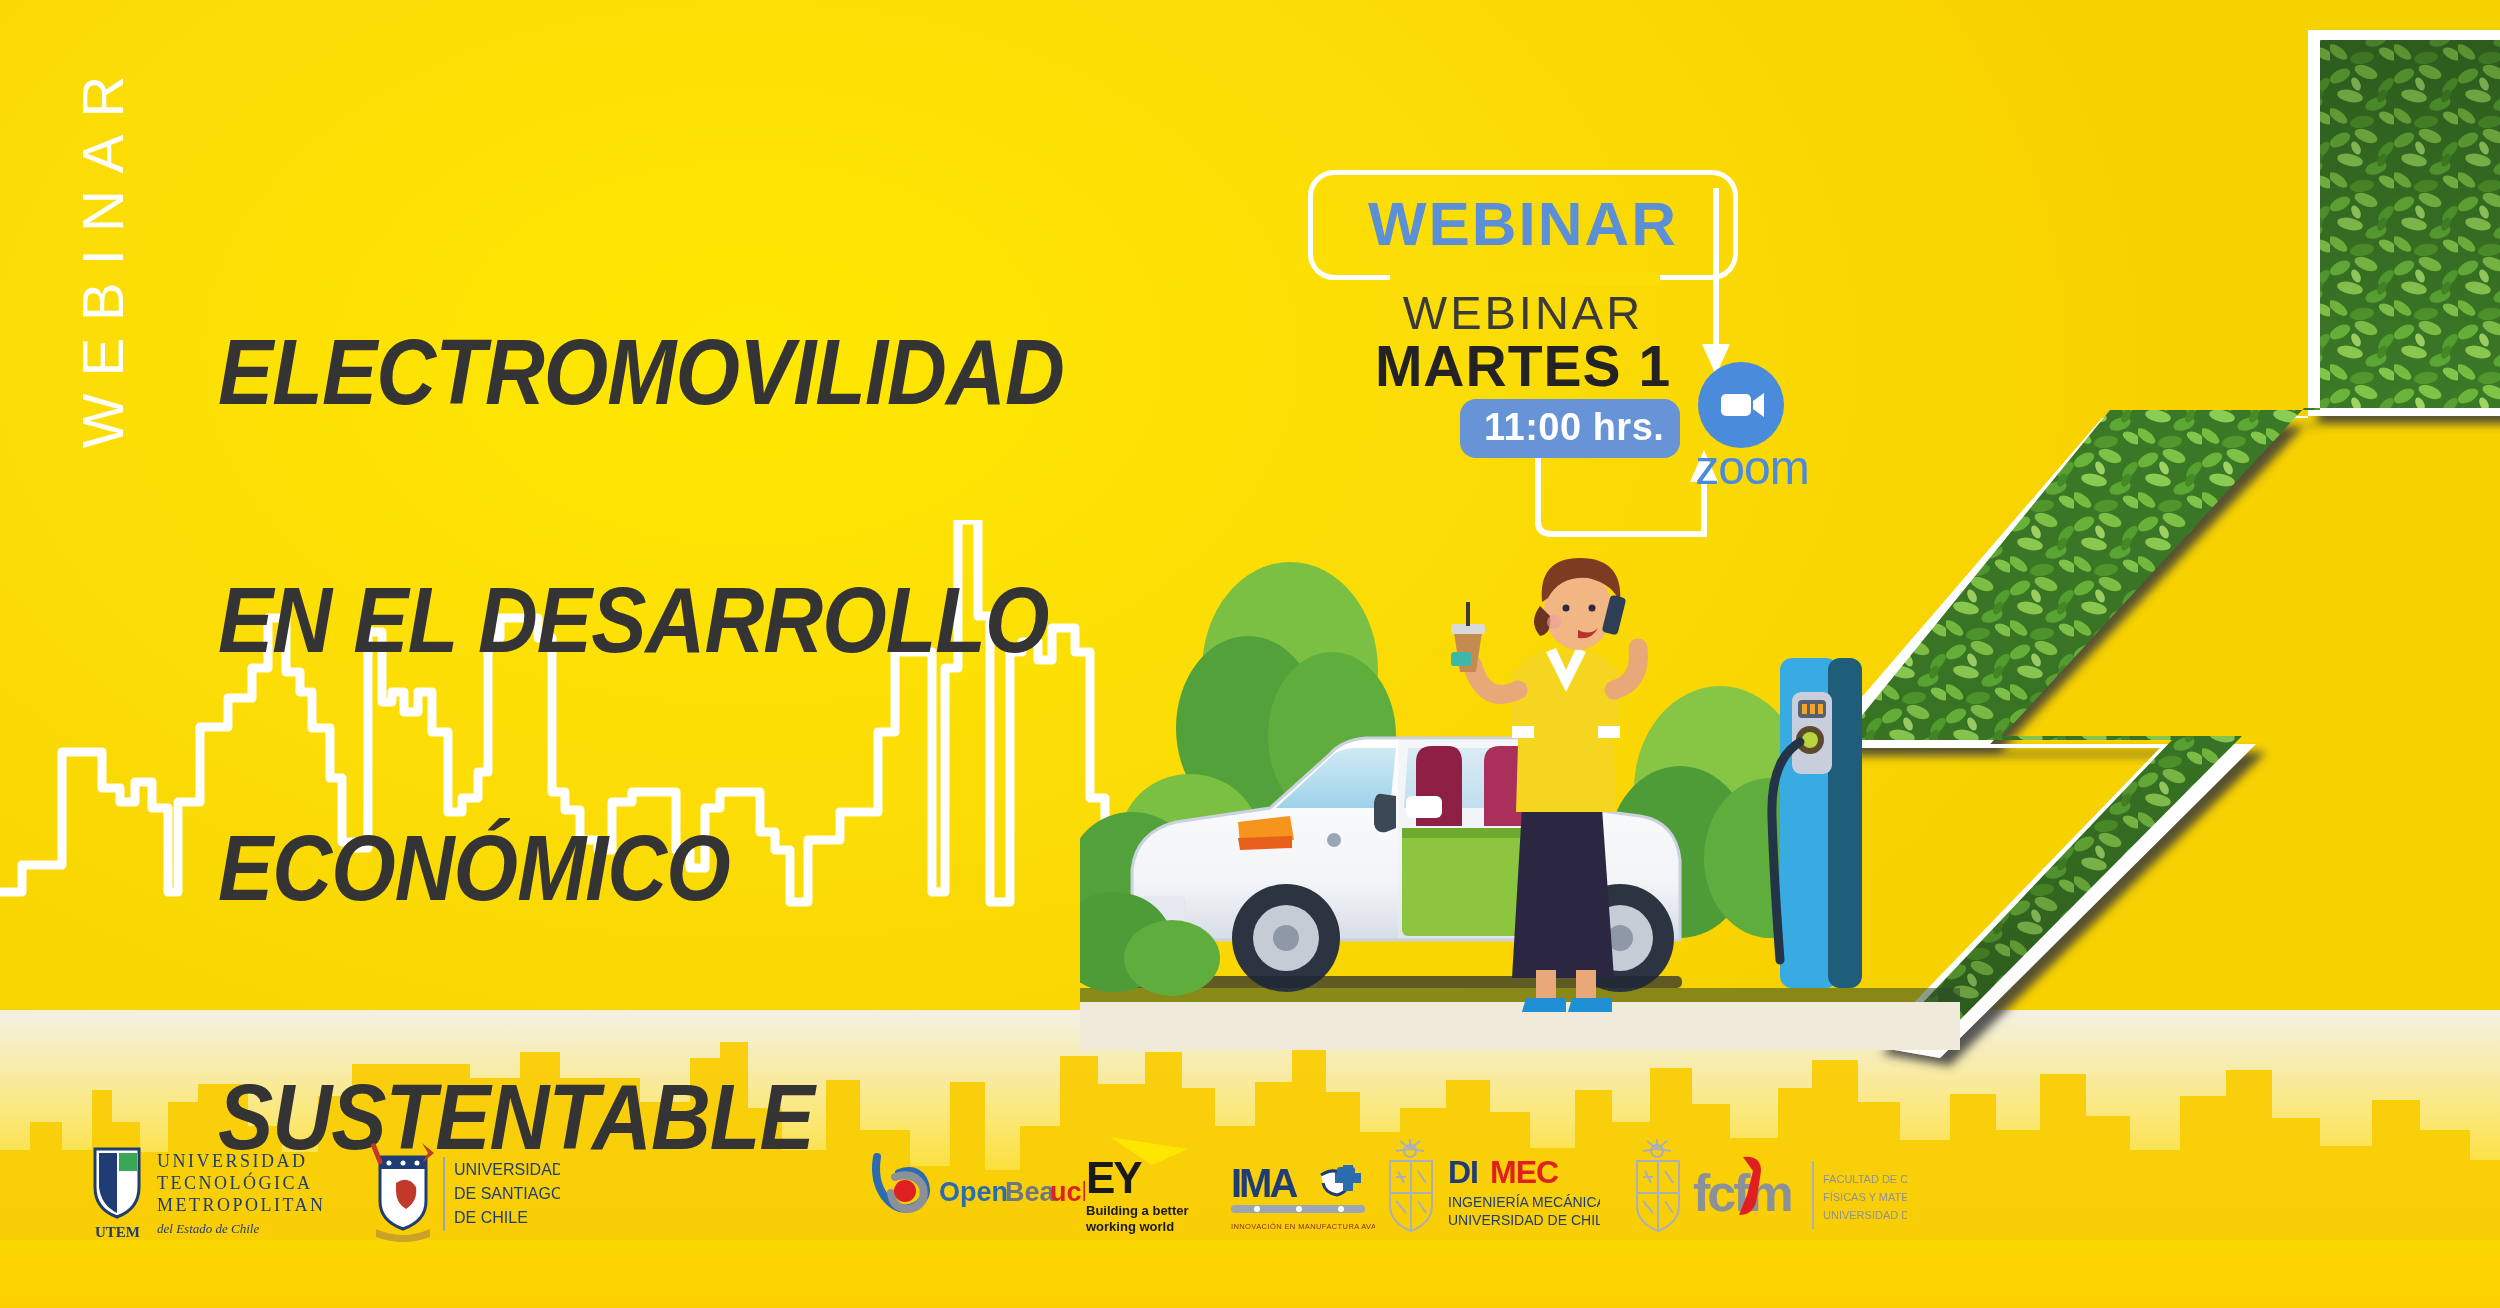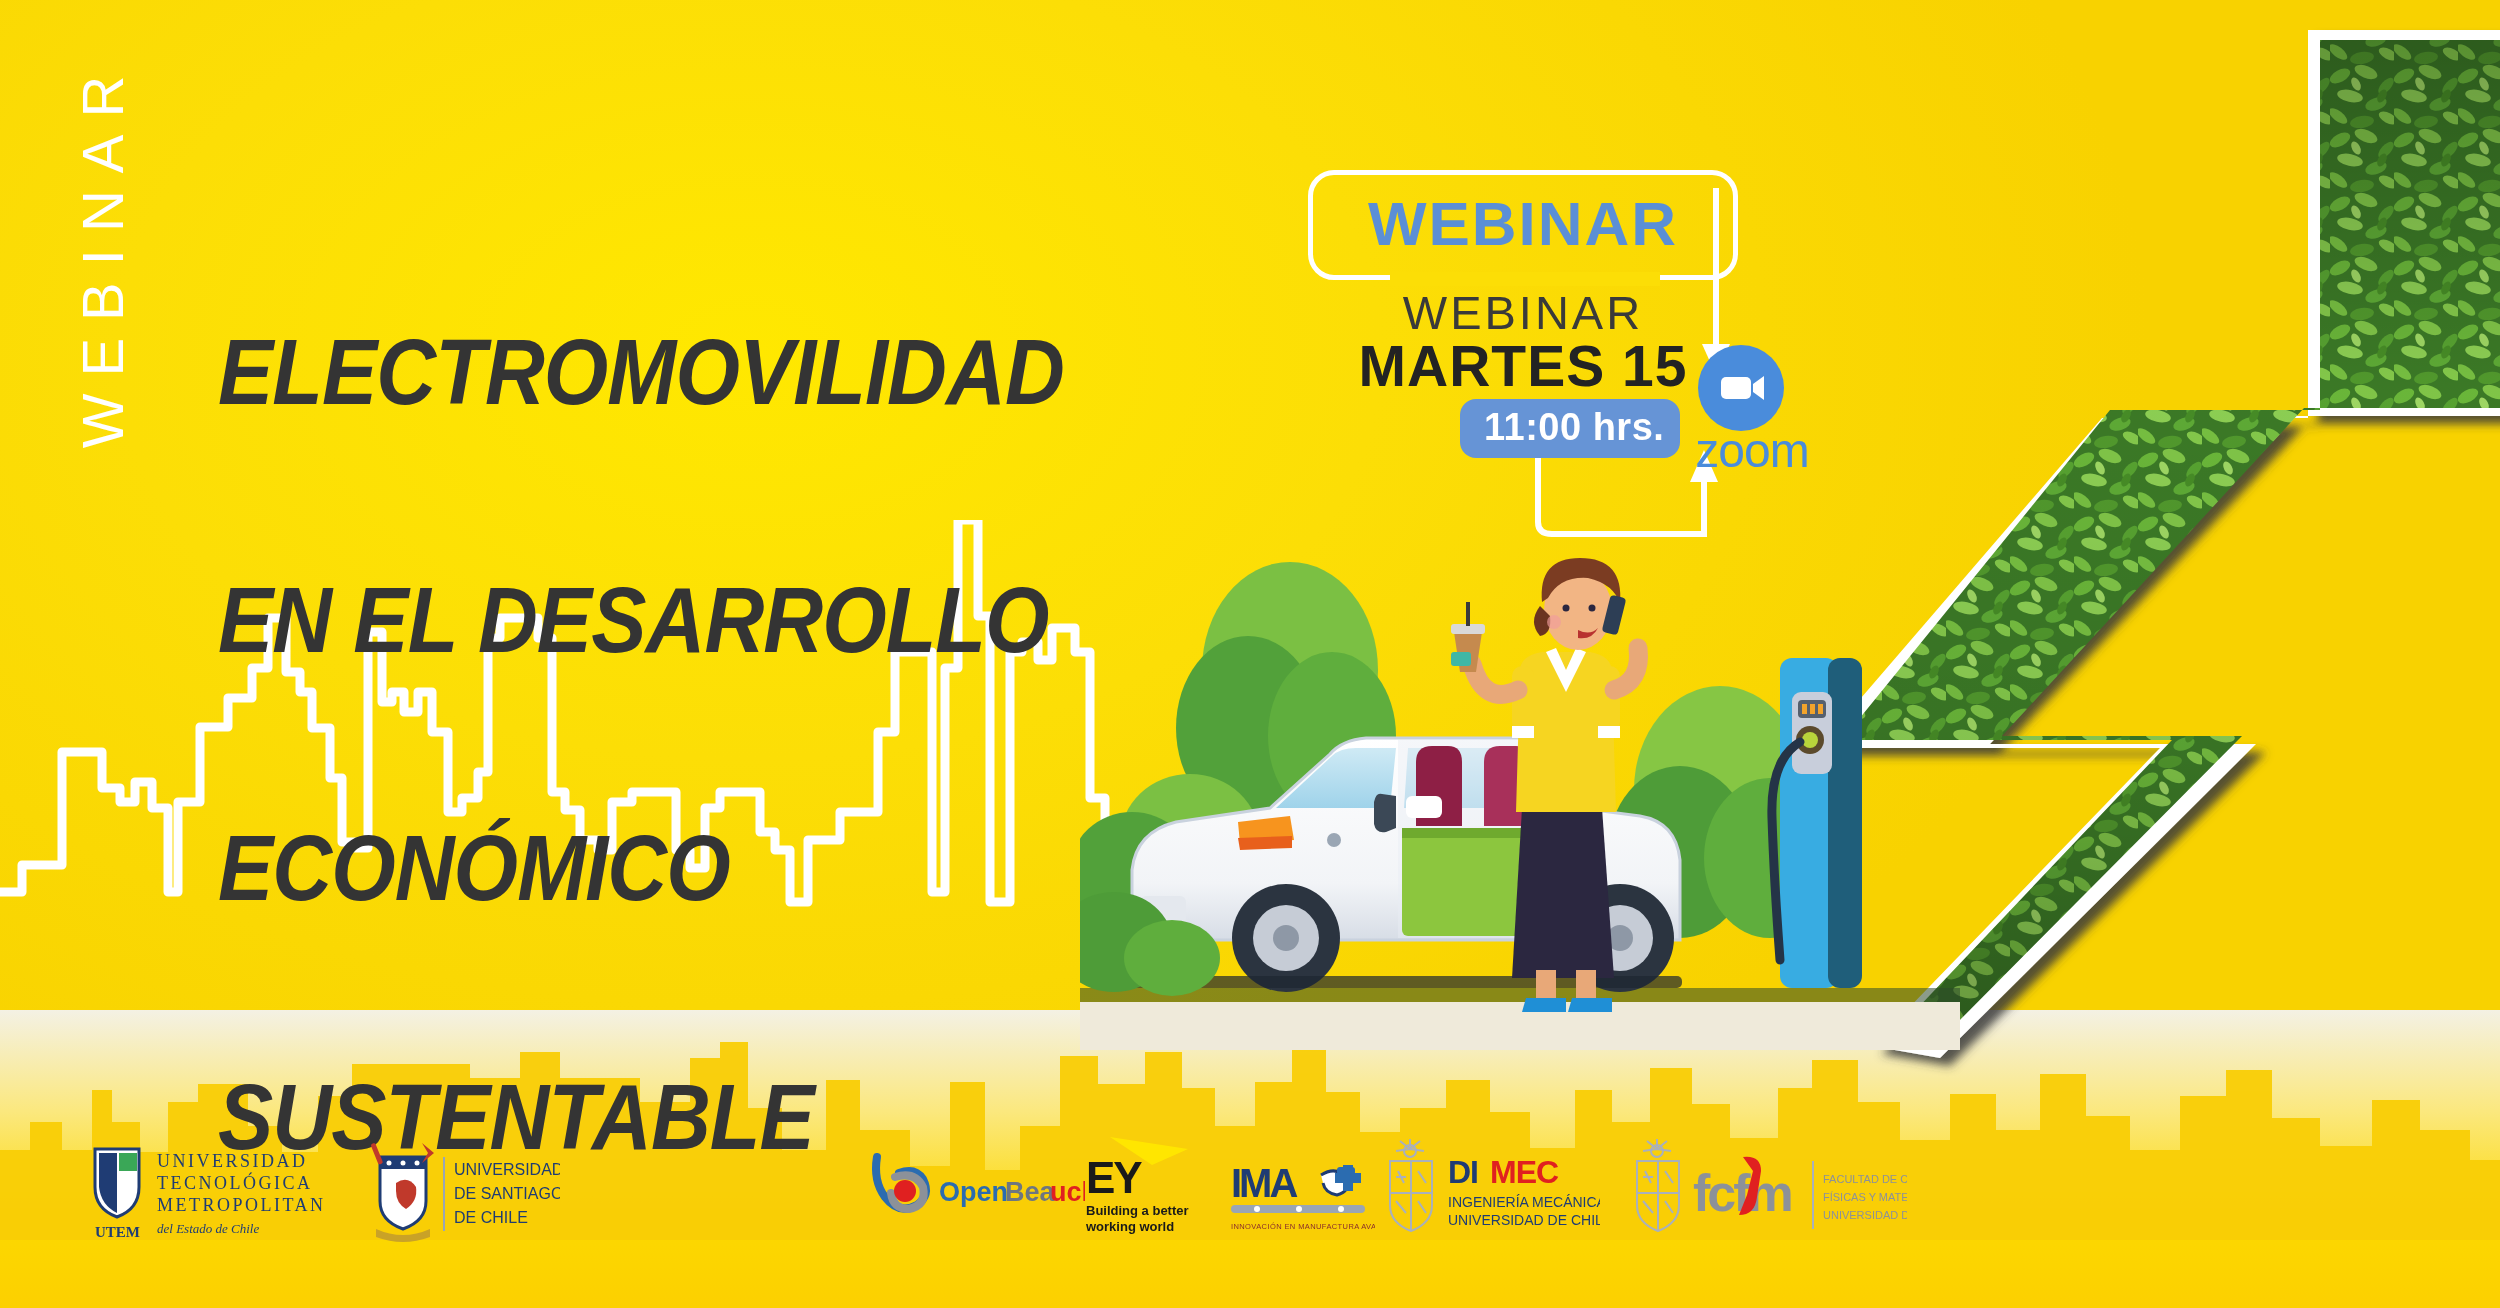--- a/index.html
+++ b/index.html
@@ -95,21 +95,21 @@
     background:#6694D6;border-radius:16px;
     padding:7px 16px 9px 24px;
     color:#FFFFFF;font-size:38px;font-weight:bold;
     letter-spacing:0.5px;
   }
 
   
   .connectors{position:absolute;left:1280px;top:150px;width:560px;height:420px;}
 
   
-  .zoom-badge{position:absolute;left:1690px;top:345px;width:124px;height:124px;}
+  .zoom-badge{position:absolute;left:1690px;top:362px;width:124px;height:124px;}
   .zoom-circle{
     position:absolute;left:8px;top:0;width:86px;height:86px;
     border-radius:50%;background:#4A8CDB;
   }
   .zoom-cam{position:absolute;left:8px;top:0;width:86px;height:86px;}
   .zoom-word{
     position:absolute;left:-8px;top:78px;width:140px;
     text-align:center;
     color:#4A8CDB;font-size:48px;font-weight:400;
     letter-spacing:-1px;
@@ -204,21 +204,21 @@
 
     <path d="M258 282 L258 372 Q258 384 272 384 L424 384 L424 330" fill="none" stroke="#FFFFFF" stroke-width="6"></path>
     <polygon points="424,300 410,332 438,332" fill="#FFFFFF"></polygon>
   </svg>
 
   <div class="webbox"></div>
   <div class="webbox-mask"></div>
   <div class="webinar-label">WEBINAR</div>
 
   <div class="agosto">WEBINAR</div>
-  <div class="martes">MARTES 15</div>
+  <div class="martes">MARTES 1</div>
   <div class="hora-pill">11:00 hrs.</div>
 
   <div class="zoom-badge">
     <div class="zoom-circle"></div>
     <svg class="zoom-cam" viewBox="0 0 86 86">
       <rect x="23" y="32" width="30" height="22" rx="5" fill="#FFFFFF"></rect>
       <path d="M55 39 L66 31 L66 55 L55 47 Z" fill="#FFFFFF"></path>
     </svg>
     <div class="zoom-word">zoom</div>
   </div>

